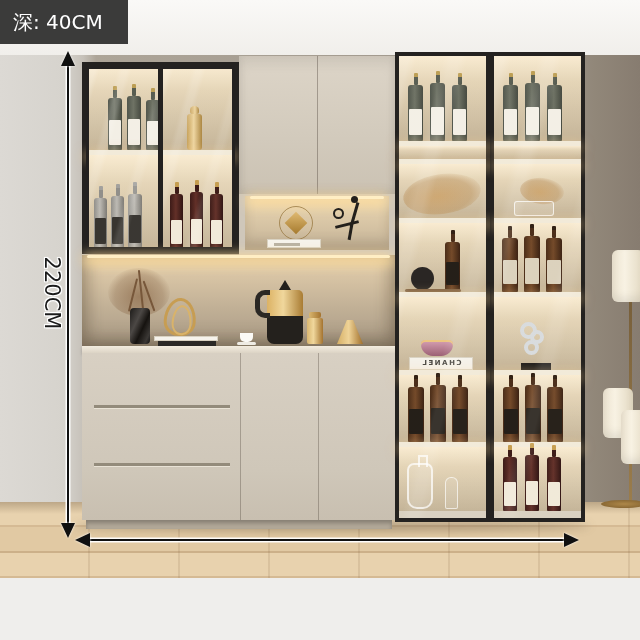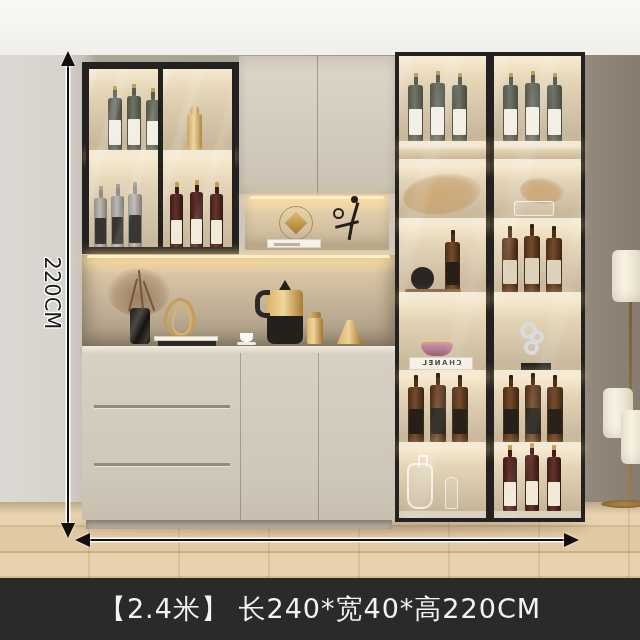--- a/index.html
+++ b/index.html
@@ -364,27 +364,27 @@
   </div>
 
   <div>
     <div class="lamp-pole"></div>
     <div class="shade" style="left:612px;top:250px;width:32px;height:52px;"></div>
     <div class="shade" style="left:603px;top:388px;width:30px;height:50px;"></div>
     <div class="shade" style="left:621px;top:410px;width:26px;height:54px;"></div>
     <div class="lampbase"></div>
   </div>
 
+  <div class="dim-depth">
+    <span>深: 40CM</span>
+  </div>
 
   <div class="vline"></div>
   <div class="ah ah-up"></div>
   <div class="ah ah-down"></div>
   <div class="dimtext vlabel">220CM</div>
 
   <div class="hline"></div>
   <div class="ah ah-left"></div>
   <div class="ah ah-right"></div>
 
-  <div class="caption">
-    <span>【2.4米】 长240*宽40*高220CM</span>
-  </div>
 
 </div>
 
 </body></html>

